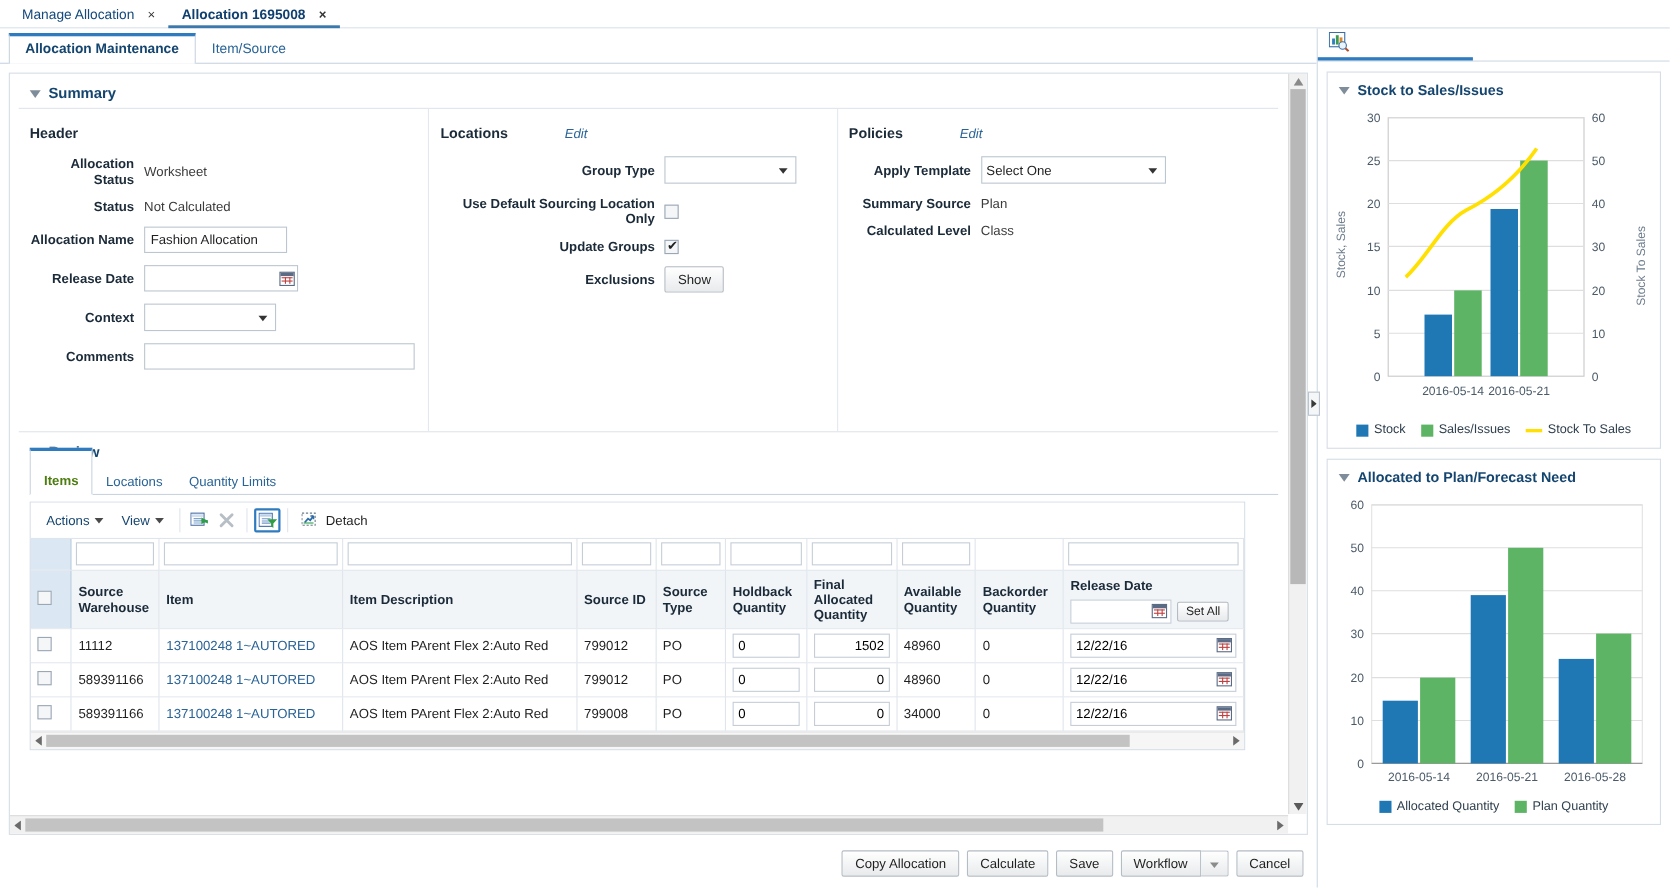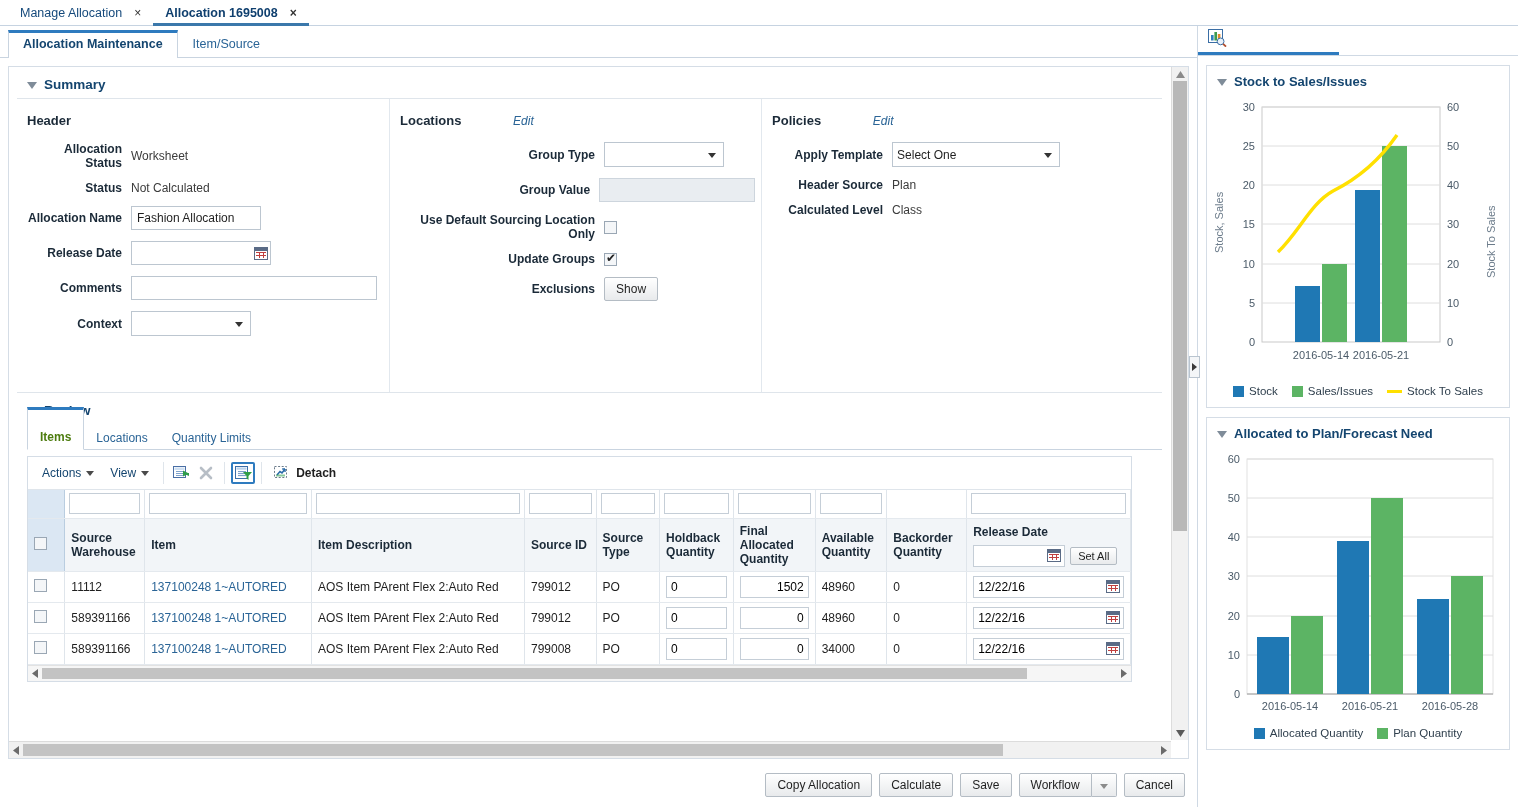--- a/index.html
+++ b/index.html
@@ -123,21 +123,21 @@
   .tablebox{ margin:6px 0 0 18px; width:1105px; border:1px solid #d5dde6; }
   .toolbar{ display:flex; align-items:center; height:33px; gap:0px; padding:0 6px;
             border-bottom:1px solid #dfe5eb; background:#fff;}
   .tb-menu{ display:flex;align-items:center;gap:5px; font-size:12px;color:#14456f;
             padding:3px 8px; cursor:pointer;}
   .caret{ width:0;height:0;border-left:4px solid transparent;border-right:4px solid transparent;
           border-top:5px solid #4a4a4a; }
   .tb-sep{ width:1px; height:22px; background:#dfe5eb; margin:0 6px;}
   .tb-ico{ width:24px;height:22px; display:flex;align-items:center;justify-content:center; cursor:pointer;}
   .tb-ico.sel{ border:2px solid #2e7bbf; border-radius:2px; }
-  .tb-detach{ display:flex;align-items:center;gap:6px;font-size:12px;color:#1f1f1f;cursor:pointer;padding:0 6px;font-weight:bold;}
+  .tb-detach{ display:flex;align-items:center;gap:6px;font-size:12px;color:#1f1f1f;cursor:pointer;padding:0 6px;}
   table.grid{ border-collapse:collapse; width:100%; table-layout:fixed; }
   table.grid th, table.grid td{
     border-right:1px solid #dfe5eb; border-bottom:1px solid #e4e9ee;
     font-size:12px; padding:4px 6px; text-align:left; vertical-align:middle;
   }
   table.grid thead tr.filters td{ background:#fff; height:28px; padding:3px 4px;}
   table.grid thead tr.filters input{ width:100%; height:21px; border:1px solid #c5ced7; font-size:11px;
     font-family:"Liberation Sans", sans-serif;}
   table.grid thead tr.hdr th{ background:#f2f5f8; color:#1b2a38; font-weight:bold;
     height:52px; vertical-align:middle; border-top:1px solid #dfe5eb;}
@@ -246,53 +246,49 @@
 
             <div class="frow">
               <div class="flab">Release Date</div>
               <span class="dateinp">
                 <input class="txt" style="width: 140px;" value="">
                 <span class="calico"></span>
               </span>
             </div>
 
             <div class="frow">
-              <div class="flab">Comments</div>
-              <input class="txt" style="width: 246px;" value="">
-            </div>
-
-            <div class="frow">
               <div class="flab">Context</div>
               <span class="selwrap">
                 <select class="sel" style="width:120px">
                   <option></option>
                 </select>
               </span>
             </div>
+
+            <div class="frow">
+              <div class="flab">Comments</div>
+              <input class="txt" style="width: 246px;" value="">
+            </div>
           </div>
 
           <div class="pane p2">
             <div class="pane-hd">
               <span>Locations</span>
               <span class="edit">Edit</span>
             </div>
 
             <div class="frow">
               <div class="flab">Group Type</div>
               <span class="selwrap">
                 <select class="sel" style="width:120px">
                   <option></option>
                 </select>
               </span>
             </div>
 
-            <div class="frow">
-              <div class="flab">Group Value</div>
-              <div class="readonly"></div>
-            </div>
 
             <div class="frow">
               <div class="flab">Use Default Sourcing Location Only</div>
               <span class="cb"></span>
             </div>
 
             <div class="frow">
               <div class="flab">Update Groups</div>
               <span class="cb on"></span>
             </div>
@@ -313,21 +309,21 @@
             <div class="frow">
               <div class="flab">Apply Template</div>
               <span class="selwrap">
                 <select class="sel" style="width:168px">
                   <option>Select One</option>
                 </select>
               </span>
             </div>
 
             <div class="frow">
-              <div class="flab">Header Source</div>
+              <div class="flab">Summary Source</div>
               <div class="fval">Plan</div>
             </div>
 
             <div class="frow">
               <div class="flab">Calculated Level</div>
               <div class="fval">Class</div>
             </div>
           </div>
         </div>
 

